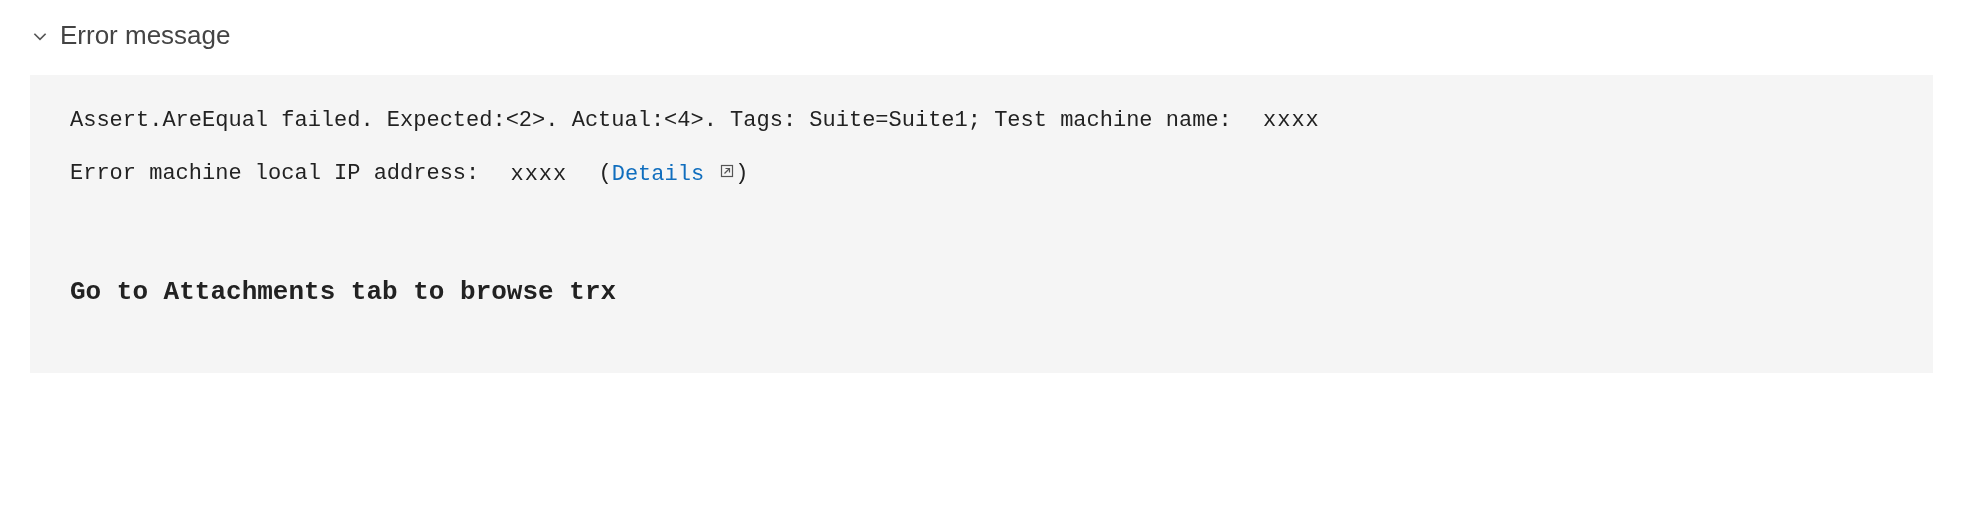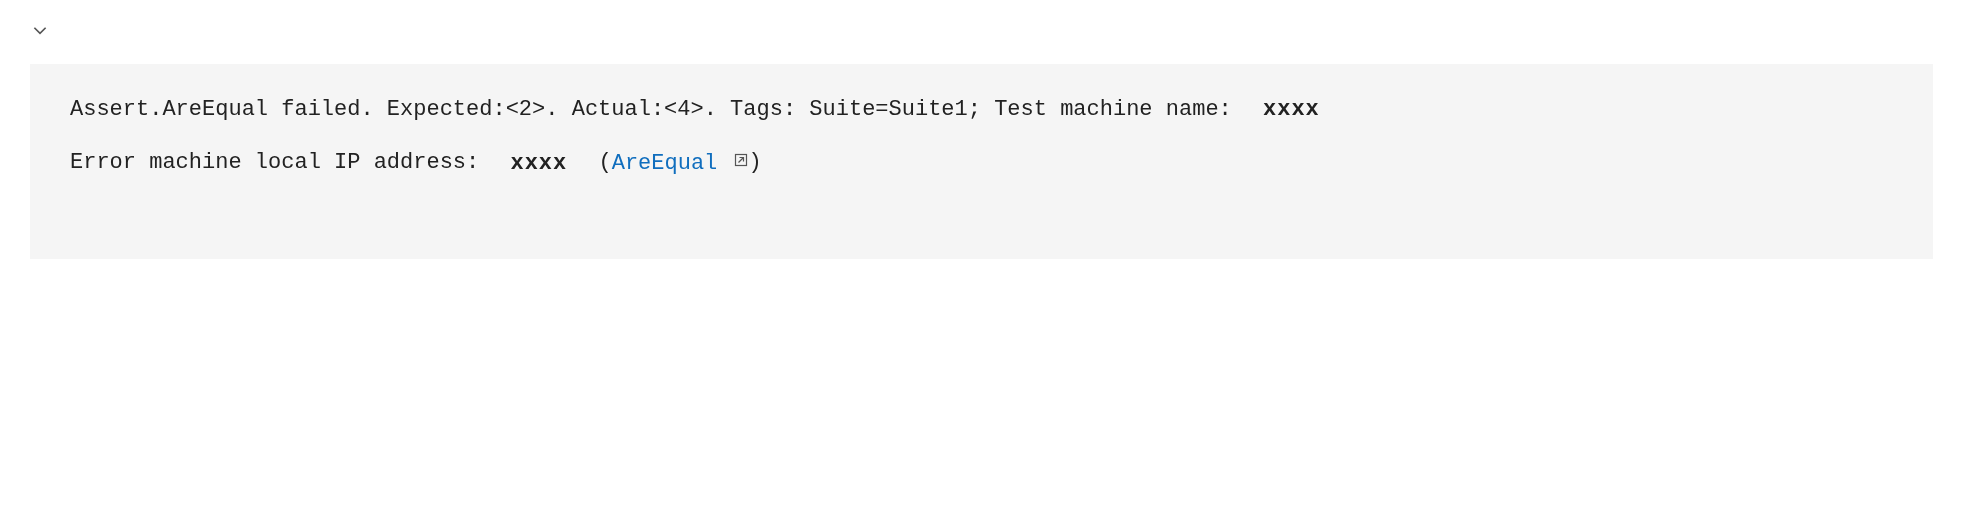--- a/index.html
+++ b/index.html
@@ -55,37 +55,39 @@
       color: #555;
       margin-left: 2px;
     }
     .bold-msg {
       font-weight: 700;
       margin-top: 80px;
       font-size: 26px;
     }
     .redacted {
       letter-spacing: 1px;
-      font-weight: 700;
+      font-weight: 400;
       color: #222;
       padding-left: 18px;
       padding-right: 18px;
     }
   </style>
 </head>
 <body>
 
 <div class="section-header">
   <span class="chevron">
     <svg width="18" height="18" viewBox="0 0 16 16" fill="none" stroke="currentColor" stroke-width="1.5">
       <path d="M3 6 L8 11 L13 6"></path>
     </svg>
   </span>
+  <span class="section-title">Error message</span>
 </div>
 
 <div class="message-box">
   <div class="msg-line"><span>Assert.AreEqual failed. Expected:&lt;2&gt;. Actual:&lt;4&gt;. Tags: Suite=Suite1; Test machine name: </span><span class="redacted">xxxx</span></div>
-  <div class="msg-line"><span>Error machine local IP address: </span><span class="redacted">xxxx</span><span> (</span><span class="details-link"><span>AreEqual</span> <span class="ext-icon"><svg width="16" height="16" viewBox="0 0 16 16" fill="none" stroke="currentColor" stroke-width="1.2">
+  <div class="msg-line"><span>Error machine local IP address: </span><span class="redacted">xxxx</span><span> (</span><span class="details-link"><span>Details</span> <span class="ext-icon"><svg width="16" height="16" viewBox="0 0 16 16" fill="none" stroke="currentColor" stroke-width="1.2">
             <rect x="2.5" y="2.5" width="11" height="11"></rect>
             <path d="M6.5 5.5 H10.5 V9.5"></path>
             <path d="M10.5 5.5 L5.5 10.5"></path>
           </svg></span></span><span>)</span></div>
+  <div class="bold-msg">Go to Attachments tab to browse trx</div>
 </div>
 
 </body></html>

